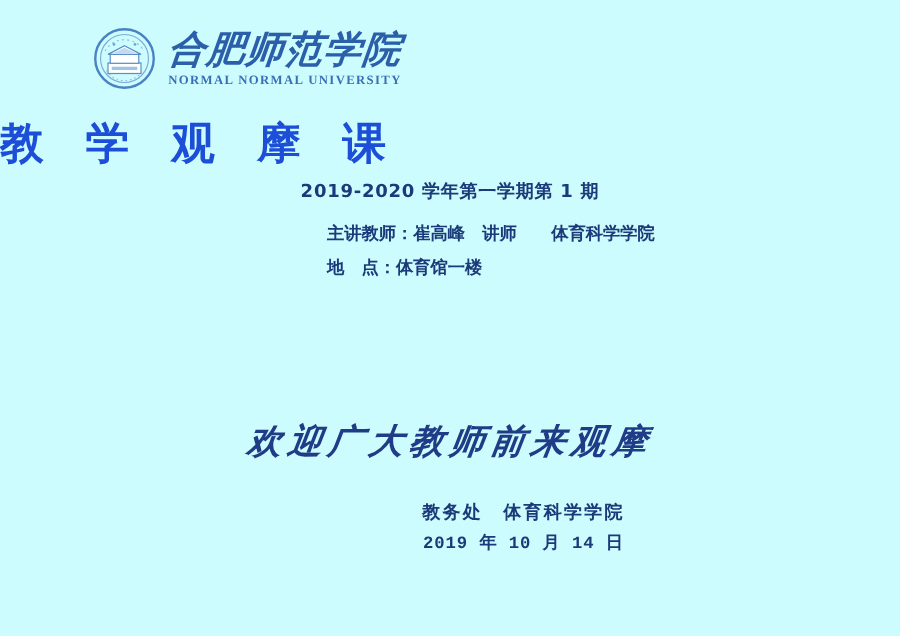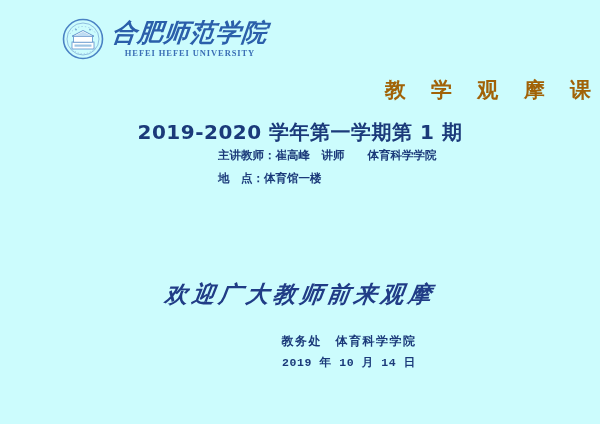--- a/index.html
+++ b/index.html
@@ -60,38 +60,38 @@
     letter-spacing: 0.9px;
     white-space: nowrap;
   }
 
   
   .main-title {
     position: absolute;
     left: 0;
     right: 0;
     top: 76px;
-    text-align: right;
+    text-align: left;
     font-family: "DejaVu Sans", sans-serif;
-    font-size: 21px;
-    font-weight: 700;
-    color: #a16207;
+    font-size: 29px;
+    font-weight: 700;
+    color: #1d4ed8;
     letter-spacing: 9px;
     white-space: nowrap;
   }
 
   
   .term-line {
     position: absolute;
     left: 0;
     right: 0;
     top: 119px;
     text-align: center;
     font-family: "DejaVu Sans", sans-serif;
-    font-size: 20px;
+    font-size: 12px;
     font-weight: 700;
     color: #1b3a7a;
     letter-spacing: 0.5px;
     white-space: nowrap;
   }
 
   
   .details {
     position: absolute;
     left: 218px;
@@ -171,21 +171,21 @@
         <path d="M8 16 A 15 15 0 0 1 34 16" fill="none" stroke="#8fb9de" stroke-width="0.7" stroke-dasharray="1.4 2.1"></path>
 
         <path d="M9 29 A 14 14 0 0 0 33 29" fill="none" stroke="#8fb9de" stroke-width="0.7" stroke-dasharray="1.1 1.9"></path>
 
         <circle cx="14" cy="11.6" r="0.9" fill="#6fa3d2"></circle>
         <circle cx="28" cy="11.6" r="0.9" fill="#6fa3d2"></circle>
       </svg>
     </span>
     <span class="school-names">
       <span class="school-cn">合肥师范学院</span>
-      <span class="school-en">HEFEI HEFEI UNIVERSITY</span>
+      <span class="school-en">NORMAL NORMAL UNIVERSITY</span>
     </span>
   </div>
 
   <div class="main-title">教 学 观 摩 课</div>
 
   <div class="term-line">2019-2020 学年第一学期第 1 期</div>
 
   <div class="details">
     <div class="detail-row">主讲教师：崔高峰　讲师　　体育科学学院</div>
     <div class="detail-row">地　点：体育馆一楼</div>

